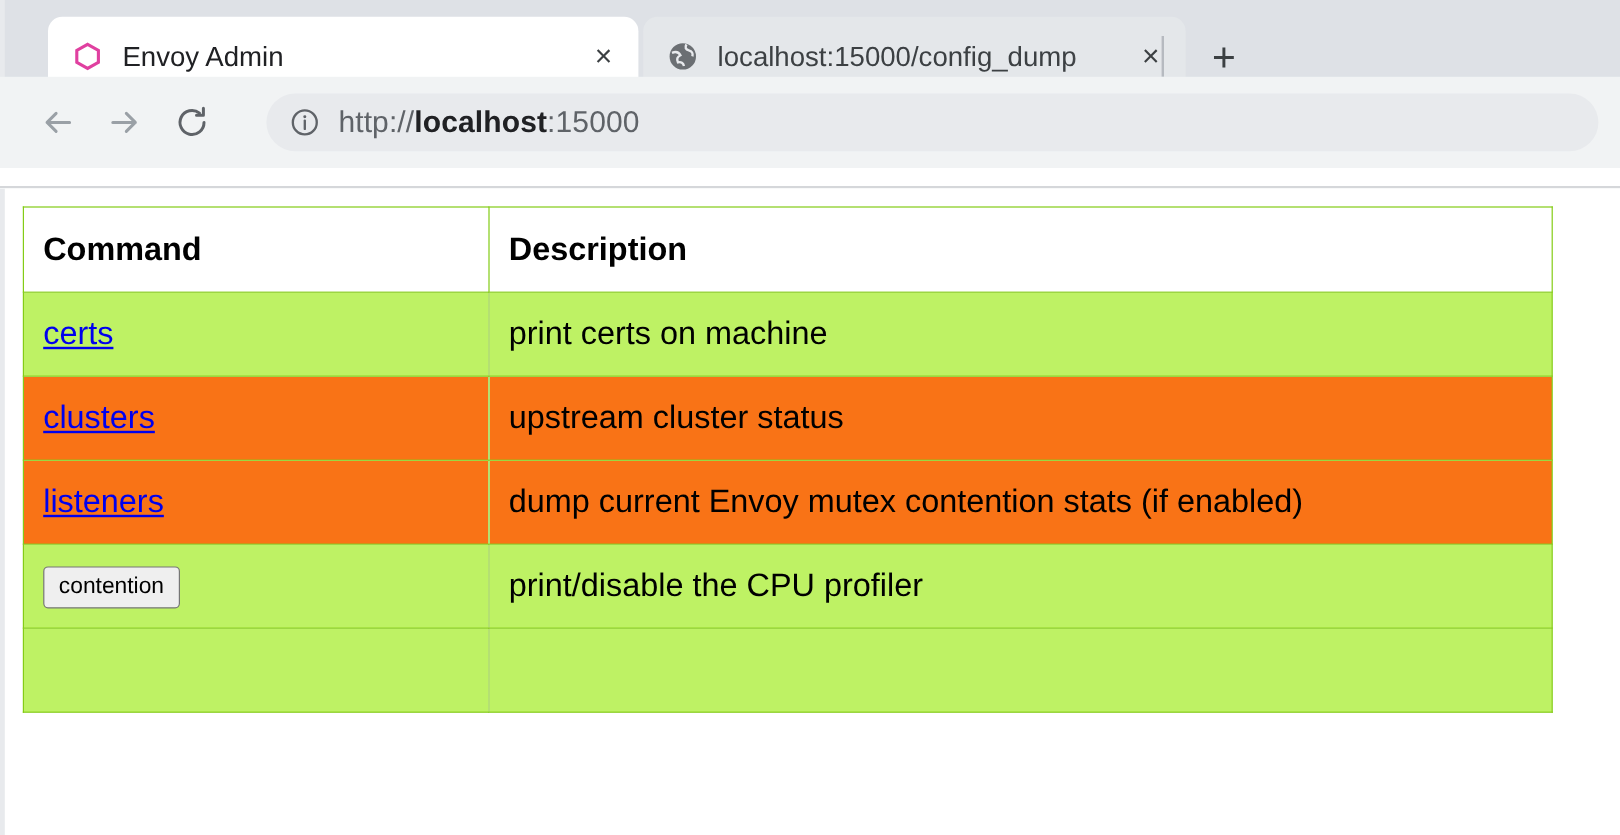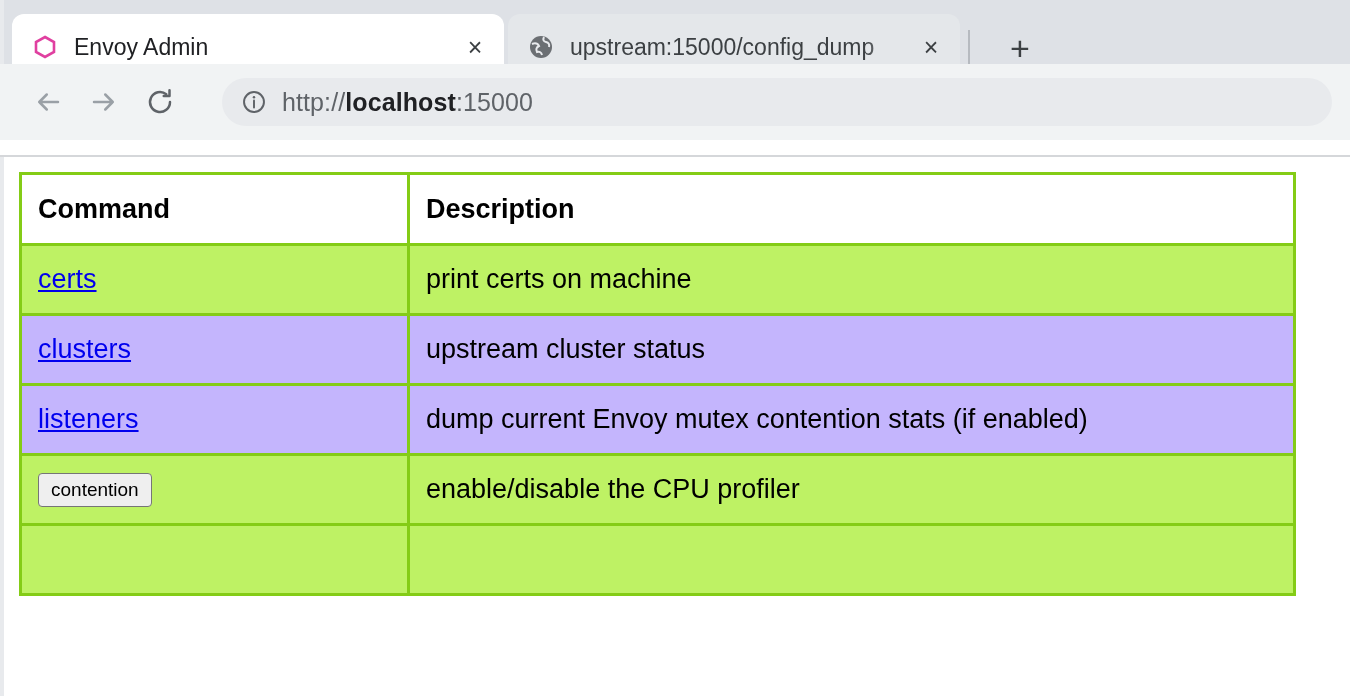--- a/index.html
+++ b/index.html
@@ -34,20 +34,21 @@
     background: #e8eaed;
   }
 
   .tab {
     position: absolute;
     top: 14px;
     height: 66px;
     display: flex;
     align-items: center;
     padding: 0 12px 0 18px;
+    margin-left: 28px;
   }
   .tab.active {
     left: 12px;
     width: 492px;
     background: #ffffff;
     border-radius: 12px 12px 0 0;
   }
   .tab.inactive {
     left: 508px;
     width: 452px;
@@ -163,40 +164,40 @@
 
   table {
     position: absolute;
     left: 19px; top: 15px;
     width: 1274px;
     border-collapse: collapse;
     table-layout: fixed;
     background: #ffffff;
   }
   th, td {
-    border: 3px solid #84cc16;
+    border: 1px solid #84cc16;
     text-align: left;
     vertical-align: middle;
     padding: 0 16px;
     height: 70px;
     font-size: 27px;
     color: #000000;
     white-space: nowrap;
     overflow: hidden;
   }
   col.c-command { width: 388px; }
   col.c-desc { width: 886px; }
 
   thead th {
     font-weight: bold;
     background: #ffffff;
     height: 71px;
   }
   tbody tr.odd td { background: #bef264; }
-  tbody tr.even td { background: #c4b5fd; }
+  tbody tr.even td { background: #f97316; }
 
   a.cmd-link {
     color: #0000ee;
     text-decoration: underline;
     font-size: 27px;
   }
   a.cmd-link.visited { color: #551a8b; }
 
   button.cmd-btn {
     font-family: "Liberation Sans", sans-serif;
@@ -230,21 +231,21 @@
     </div>
 
     <div class="tab inactive">
       <span class="favicon">
         <svg width="26" height="26" viewBox="0 0 26 26">
           <circle cx="13" cy="13" r="11" fill="#6b6f73"></circle>
           <path d="M4 10 Q9 8 11 12 Q7 14 9 18 Q13 17 14 21" fill="none" stroke="#e8eaed" stroke-width="2"></path>
           <path d="M16 3 Q14 7 18 8 Q22 9 21 13" fill="none" stroke="#e8eaed" stroke-width="2"></path>
         </svg>
       </span>
-      <span class="tab-title">upstream:15000/config_dump</span>
+      <span class="tab-title">localhost:15000/config_dump</span>
       <span class="tab-close">×</span>
     </div>
 
     <div class="tab-sep"></div>
     <div id="newtab">+</div>
   </div>
 
   <div id="toolbar">
     <div class="navbtn first">
       <svg width="30" height="30" viewBox="0 0 24 24">
@@ -312,21 +313,21 @@
           <td>
             <a class="cmd-link" href="#">listeners</a>
           </td>
           <td>dump current Envoy mutex contention stats (if enabled)</td>
         </tr>
 
         <tr class="odd">
           <td>
             <button class="cmd-btn">contention</button>
           </td>
-          <td>enable/disable the CPU profiler</td>
+          <td>print/disable the CPU profiler</td>
         </tr>
 
 
         <tr class="odd partial">
           <td>
             
           </td>
           <td></td>
         </tr>
 

